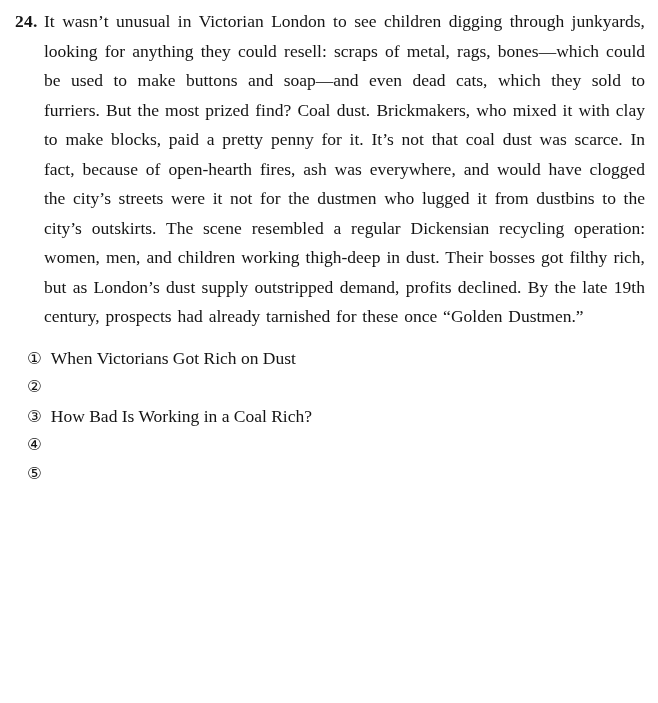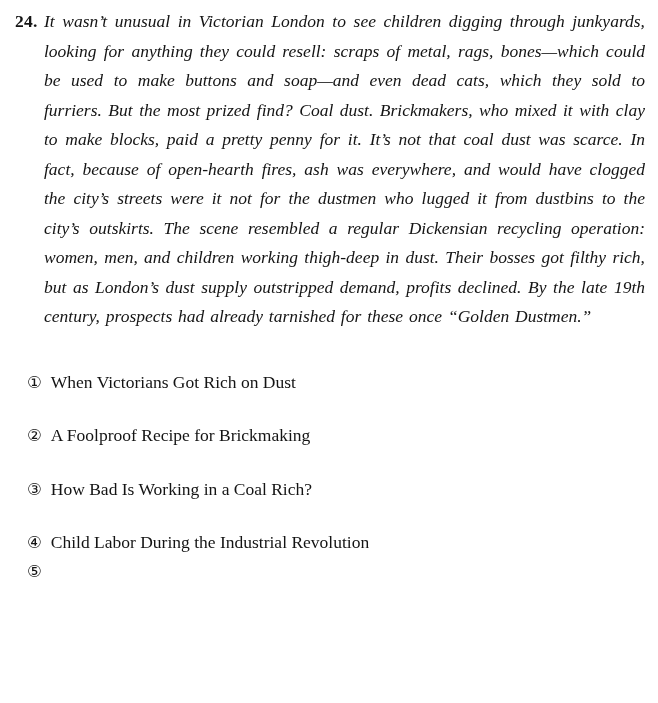--- a/index.html
+++ b/index.html
@@ -39,21 +39,20 @@
     letter-spacing: 0.2px;
     margin-left: 7px;
   }
 
   .passage {
     font-size: 17.5px;
     line-height: 29.5px;
     text-align: justify;
     text-justify: inter-word;
     word-spacing: 1.5px;
-    font-style: italic;
   }
 
   
   .choices {
     list-style: none;
     margin-top: 12px;
     padding-left: 19px;
   }
 
   .choice {
@@ -66,48 +65,45 @@
   .marker {
     font-family: "DejaVu Sans", "Liberation Sans", sans-serif;
     font-size: 16.5px;
     margin-right: 9px;
     flex: 0 0 auto;
     transform: translateY(-0.5px);
   }
 
   .choice-text {
     white-space: nowrap;
-    margin-top: 24px;
   }
 </style>
 </head>
 <body>
 
 <div class="page">
 
   <div class="question">
     <span class="qnum">24.</span>
     <div class="passage">It wasn’t unusual in Victorian London to see children digging through junkyards, looking for anything they could resell: scraps of metal, rags, bones—which could be used to make buttons and soap—and even dead cats, which they sold to furriers. But the most prized find? Coal dust. Brickmakers, who mixed it with clay to make blocks, paid a pretty penny for it. It’s not that coal dust was scarce. In fact, because of open-hearth fires, ash was everywhere, and would have clogged the city’s streets were it not for the dustmen who lugged it from dustbins to the city’s outskirts. The scene resembled a regular Dickensian recycling operation: women, men, and children working thigh-deep in dust. Their bosses got filthy rich, but as London’s dust supply outstripped demand, profits declined. By the late 19th century, prospects had already tarnished for these once “Golden Dustmen.”</div>
   </div>
 
   <ol class="choices">
     <li class="choice">
       <span class="marker">①</span>
       <span class="choice-text">When Victorians Got Rich on Dust</span>
     </li>
     <li class="choice">
       <span class="marker">②</span>
-      <span class="choice-text">A Foolproof Recipe for Brickmaking</span>
     </li>
     <li class="choice">
       <span class="marker">③</span>
       <span class="choice-text">How Bad Is Working in a Coal Rich?</span>
     </li>
     <li class="choice">
       <span class="marker">④</span>
-      <span class="choice-text">Child Labor During the Industrial Revolution</span>
     </li>
     <li class="choice">
       <span class="marker">⑤</span>
     </li>
   </ol>
 
 </div>
 
 </body></html>

